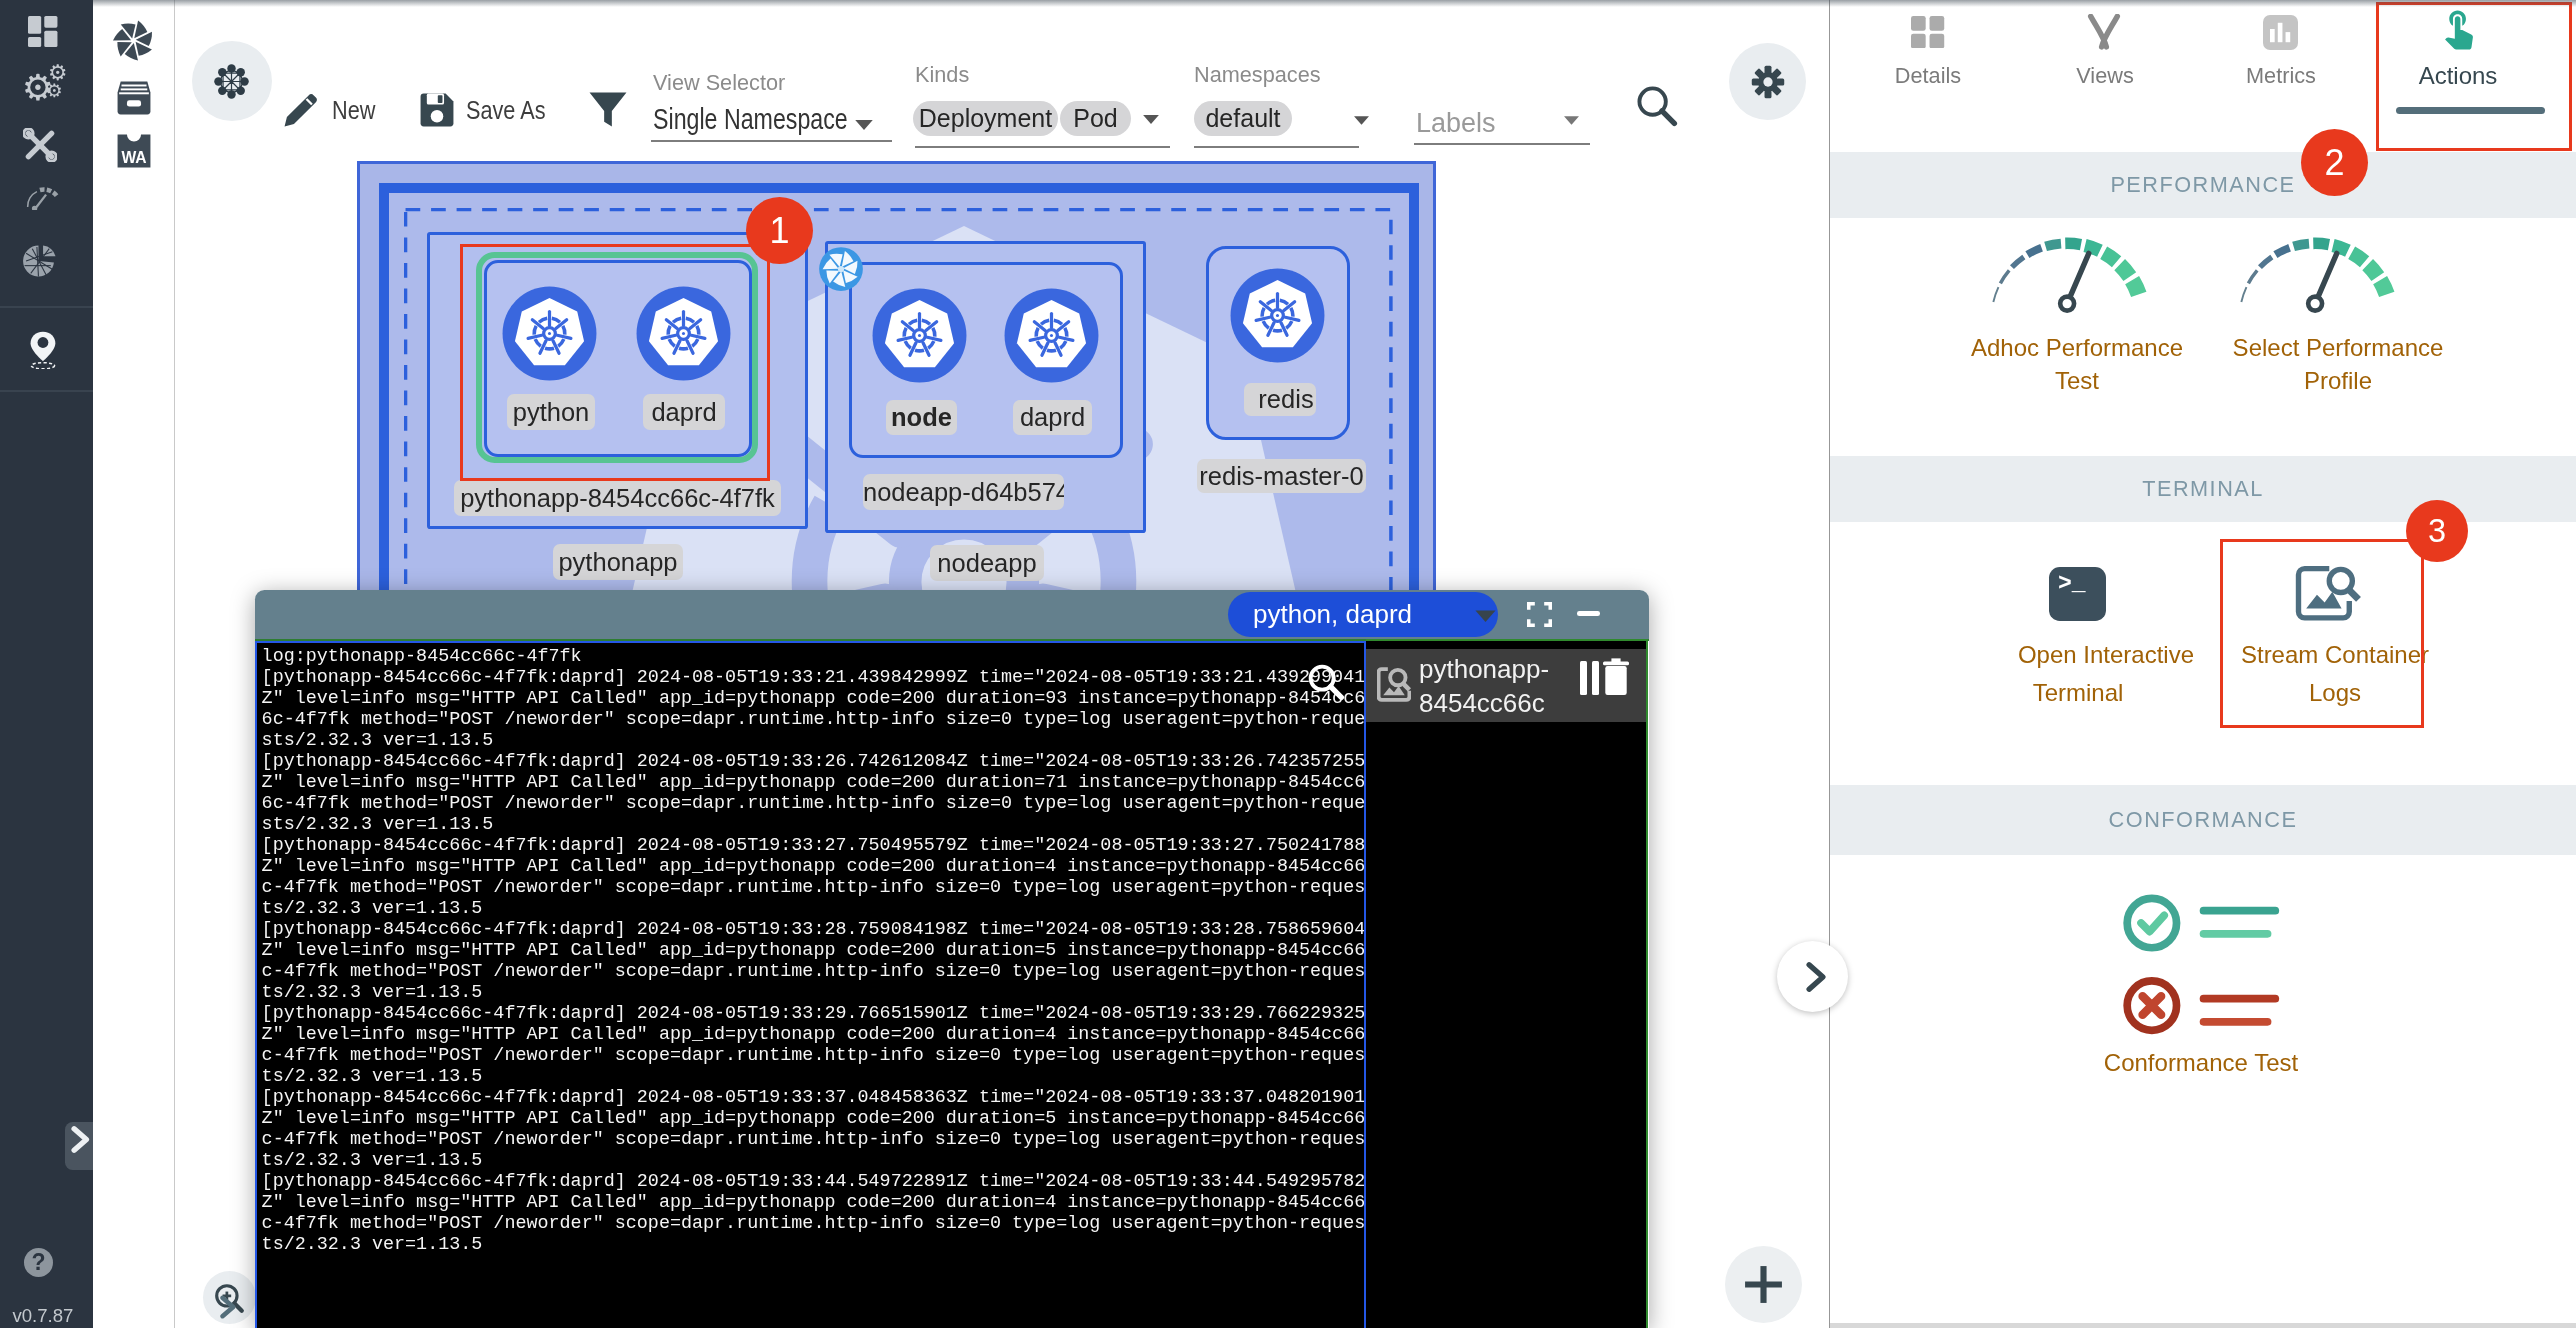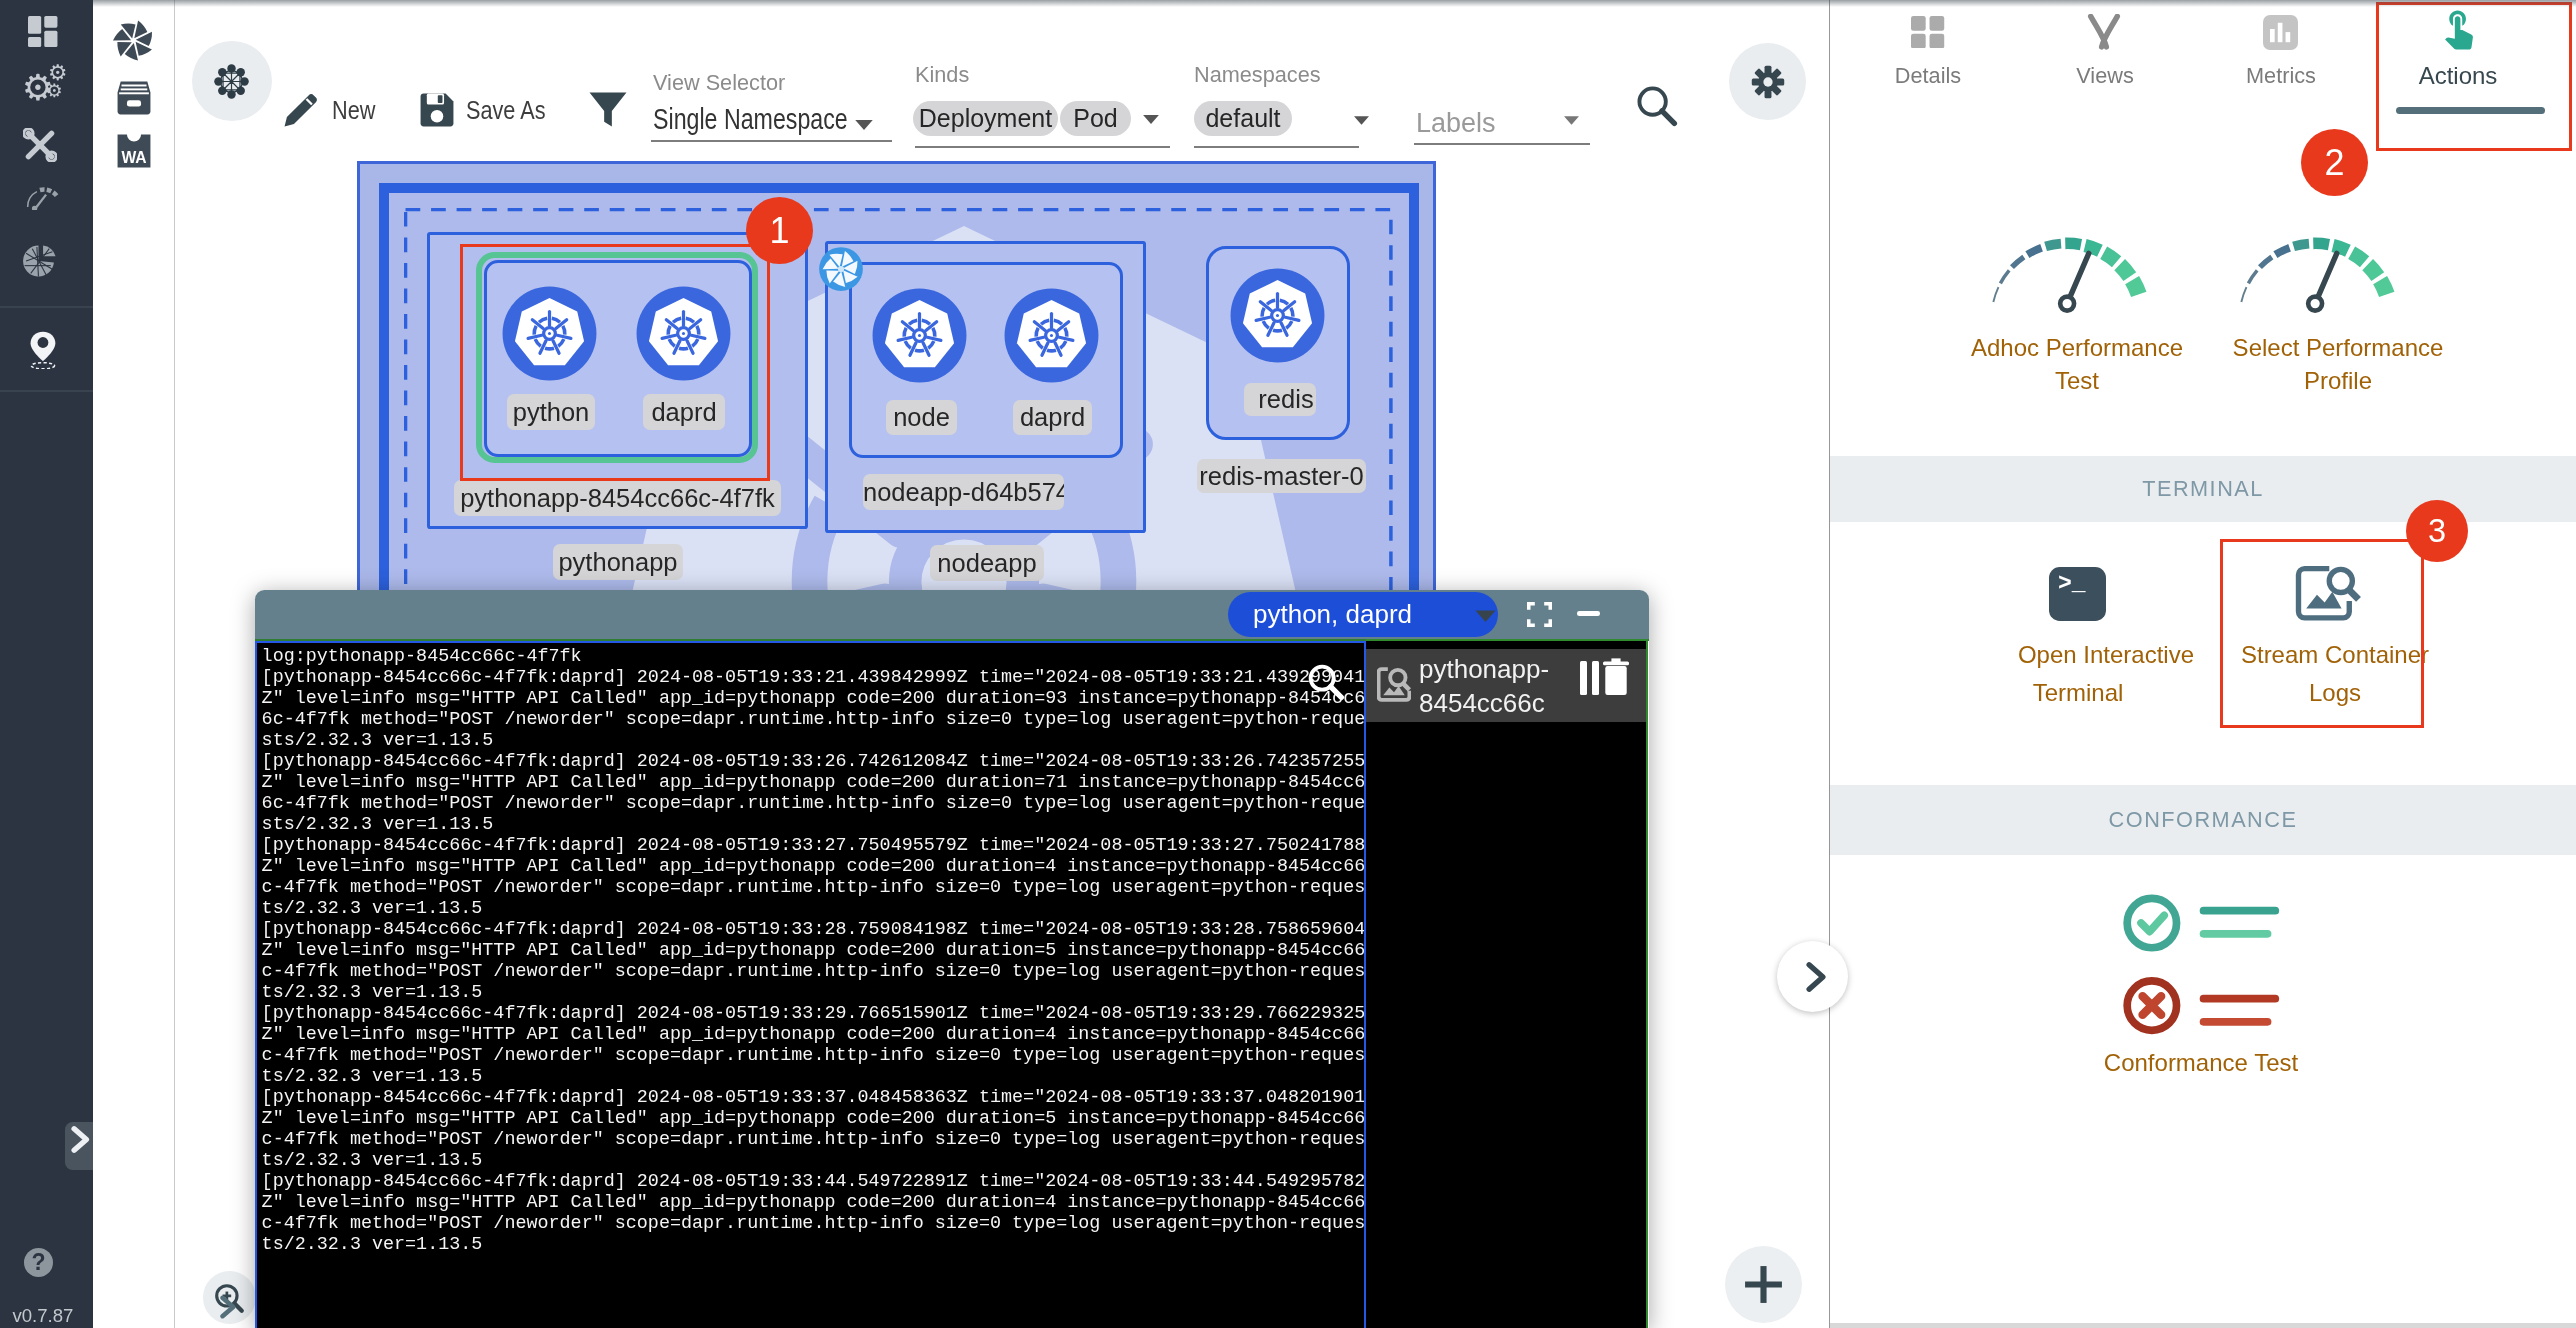--- a/index.html
+++ b/index.html
@@ -305,21 +305,21 @@
       </svg>
 
   <svg class="abs" style="left:456px;top:80px" width="50" height="50" viewBox="-32 -32 64 64">
         <use href="#daprlogo"></use>
       </svg>
 
   <div class="chip" style="left:147px;top:230px;width:88px;height:36px;line-height:36px;">python</div>
   <div class="chip" style="left:283px;top:230px;width:82px;height:36px;line-height:36px;">daprd</div>
   <div class="chip" style="left:94px;top:316px;width:327px;height:36px;line-height:36px;">pythonapp-8454cc66c-4f7fk</div>
   <div class="chip" style="left:193px;top:380px;width:130px;height:36px;line-height:36px;">pythonapp</div>
-  <div class="chip" style="left:526px;top:236px;width:71px;height:35px;line-height:35px;">node</div>
+  <div class="chip" style="left:526px;top:236px;width:71px;height:35px;line-height:35px;font-weight:bold;">node</div>
   <div class="chip" style="left:653px;top:236px;width:79px;height:35px;line-height:35px;">daprd</div>
   <div class="chip" style="left:503px;top:310px;width:201px;height:36px;line-height:36px;">nodeapp-d64b5747...</div>
   <div class="chip" style="left:570px;top:381px;width:114px;height:36px;line-height:36px;">nodeapp</div>
   <div class="chip" style="left:884px;top:219px;width:72px;height:32.5px;line-height:32.5px;padding-left:12px;">redis</div>
   <div class="chip" style="left:837px;top:295px;width:169px;height:34px;line-height:34px;">redis-master-0</div>
 </div>
 
 <div class="redbox" style="left:460px;top:244px;width:310px;height:237px;"></div>
 <div class="redcirc" style="left:746px;top:197px;width:67px;height:67px;line-height:67px;">1</div>
 
@@ -421,20 +421,21 @@
 <svg class="abs" style="left:2436px;top:4.6px" width="45" height="46" viewBox="0 0 58 60">
   <g transform="scale(2.42)" fill="#2aa78f">
     <path d="M9 11.24V7.5C9 6.12 10.12 5 11.5 5S14 6.12 14 7.5v3.74c1.21-.81 2-2.18 2-3.74C16 5.01 13.99 3 11.5 3S7 5.01 7 7.5c0 1.56.79 2.93 2 3.74zm9.84 4.63l-4.54-2.26c-.17-.07-.35-.11-.54-.11H13v-6c0-.83-.67-1.5-1.5-1.5S10 6.67 10 7.5v10.74l-3.43-.72c-.08-.01-.15-.03-.24-.03-.31 0-.59.13-.79.33l-.79.8 4.94 4.94c.27.27.65.44 1.06.44h6.79c.75 0 1.33-.55 1.44-1.28l.75-5.27c.01-.07.02-.14.02-.2 0-.62-.38-1.16-.91-1.38z"></path>
   </g>
 </svg>
 <div class="tablbl" style="left:2458px;top:62px;color:#36474f;font-size:24px;">Actions</div>
 <div class="abs" style="left:2396px;top:107px;width:149px;height:7px;border-radius:3.9px;background:#546e7a;"></div>
 <div class="redbox" style="left:2376px;top:1.5px;width:196px;height:149px;"></div>
 <div class="redcirc" style="left:2301px;top:129px;width:67px;height:67px;line-height:67px;">2</div>
 
+<div class="band" style="top:152px;line-height:66px;">PERFORMANCE</div>
 
 <svg class="abs" style="left:1986px;top:230px" width="170" height="97" viewBox="0 0 220 125">
   <g fill="none">
     <path d="M 9.5 93.0 A 98 98 0 0 1 16.1 73.7" stroke="#64808f" stroke-width="2.5"></path>
     <path d="M 18.6 68.8 A 98 98 0 0 1 30.0 52.0" stroke="#5d7b8e" stroke-width="4.5"></path>
     <path d="M 33.6 47.9 A 98 98 0 0 1 49.0 34.6" stroke="#527690" stroke-width="7"></path>
     <path d="M 53.6 31.6 A 98 98 0 0 1 71.9 22.7" stroke="#47718f" stroke-width="10"></path>
     <path d="M 77.1 21.0 A 98 98 0 0 1 97.1 17.3" stroke="#3f9890" stroke-width="12.5"></path>
     <path d="M 102.6 17.0 A 98 98 0 0 1 122.9 18.6" stroke="#33a48d" stroke-width="15"></path>
     <path d="M 128.2 19.8 A 98 98 0 0 1 147.4 26.6" stroke="#3cb794" stroke-width="17"></path>

